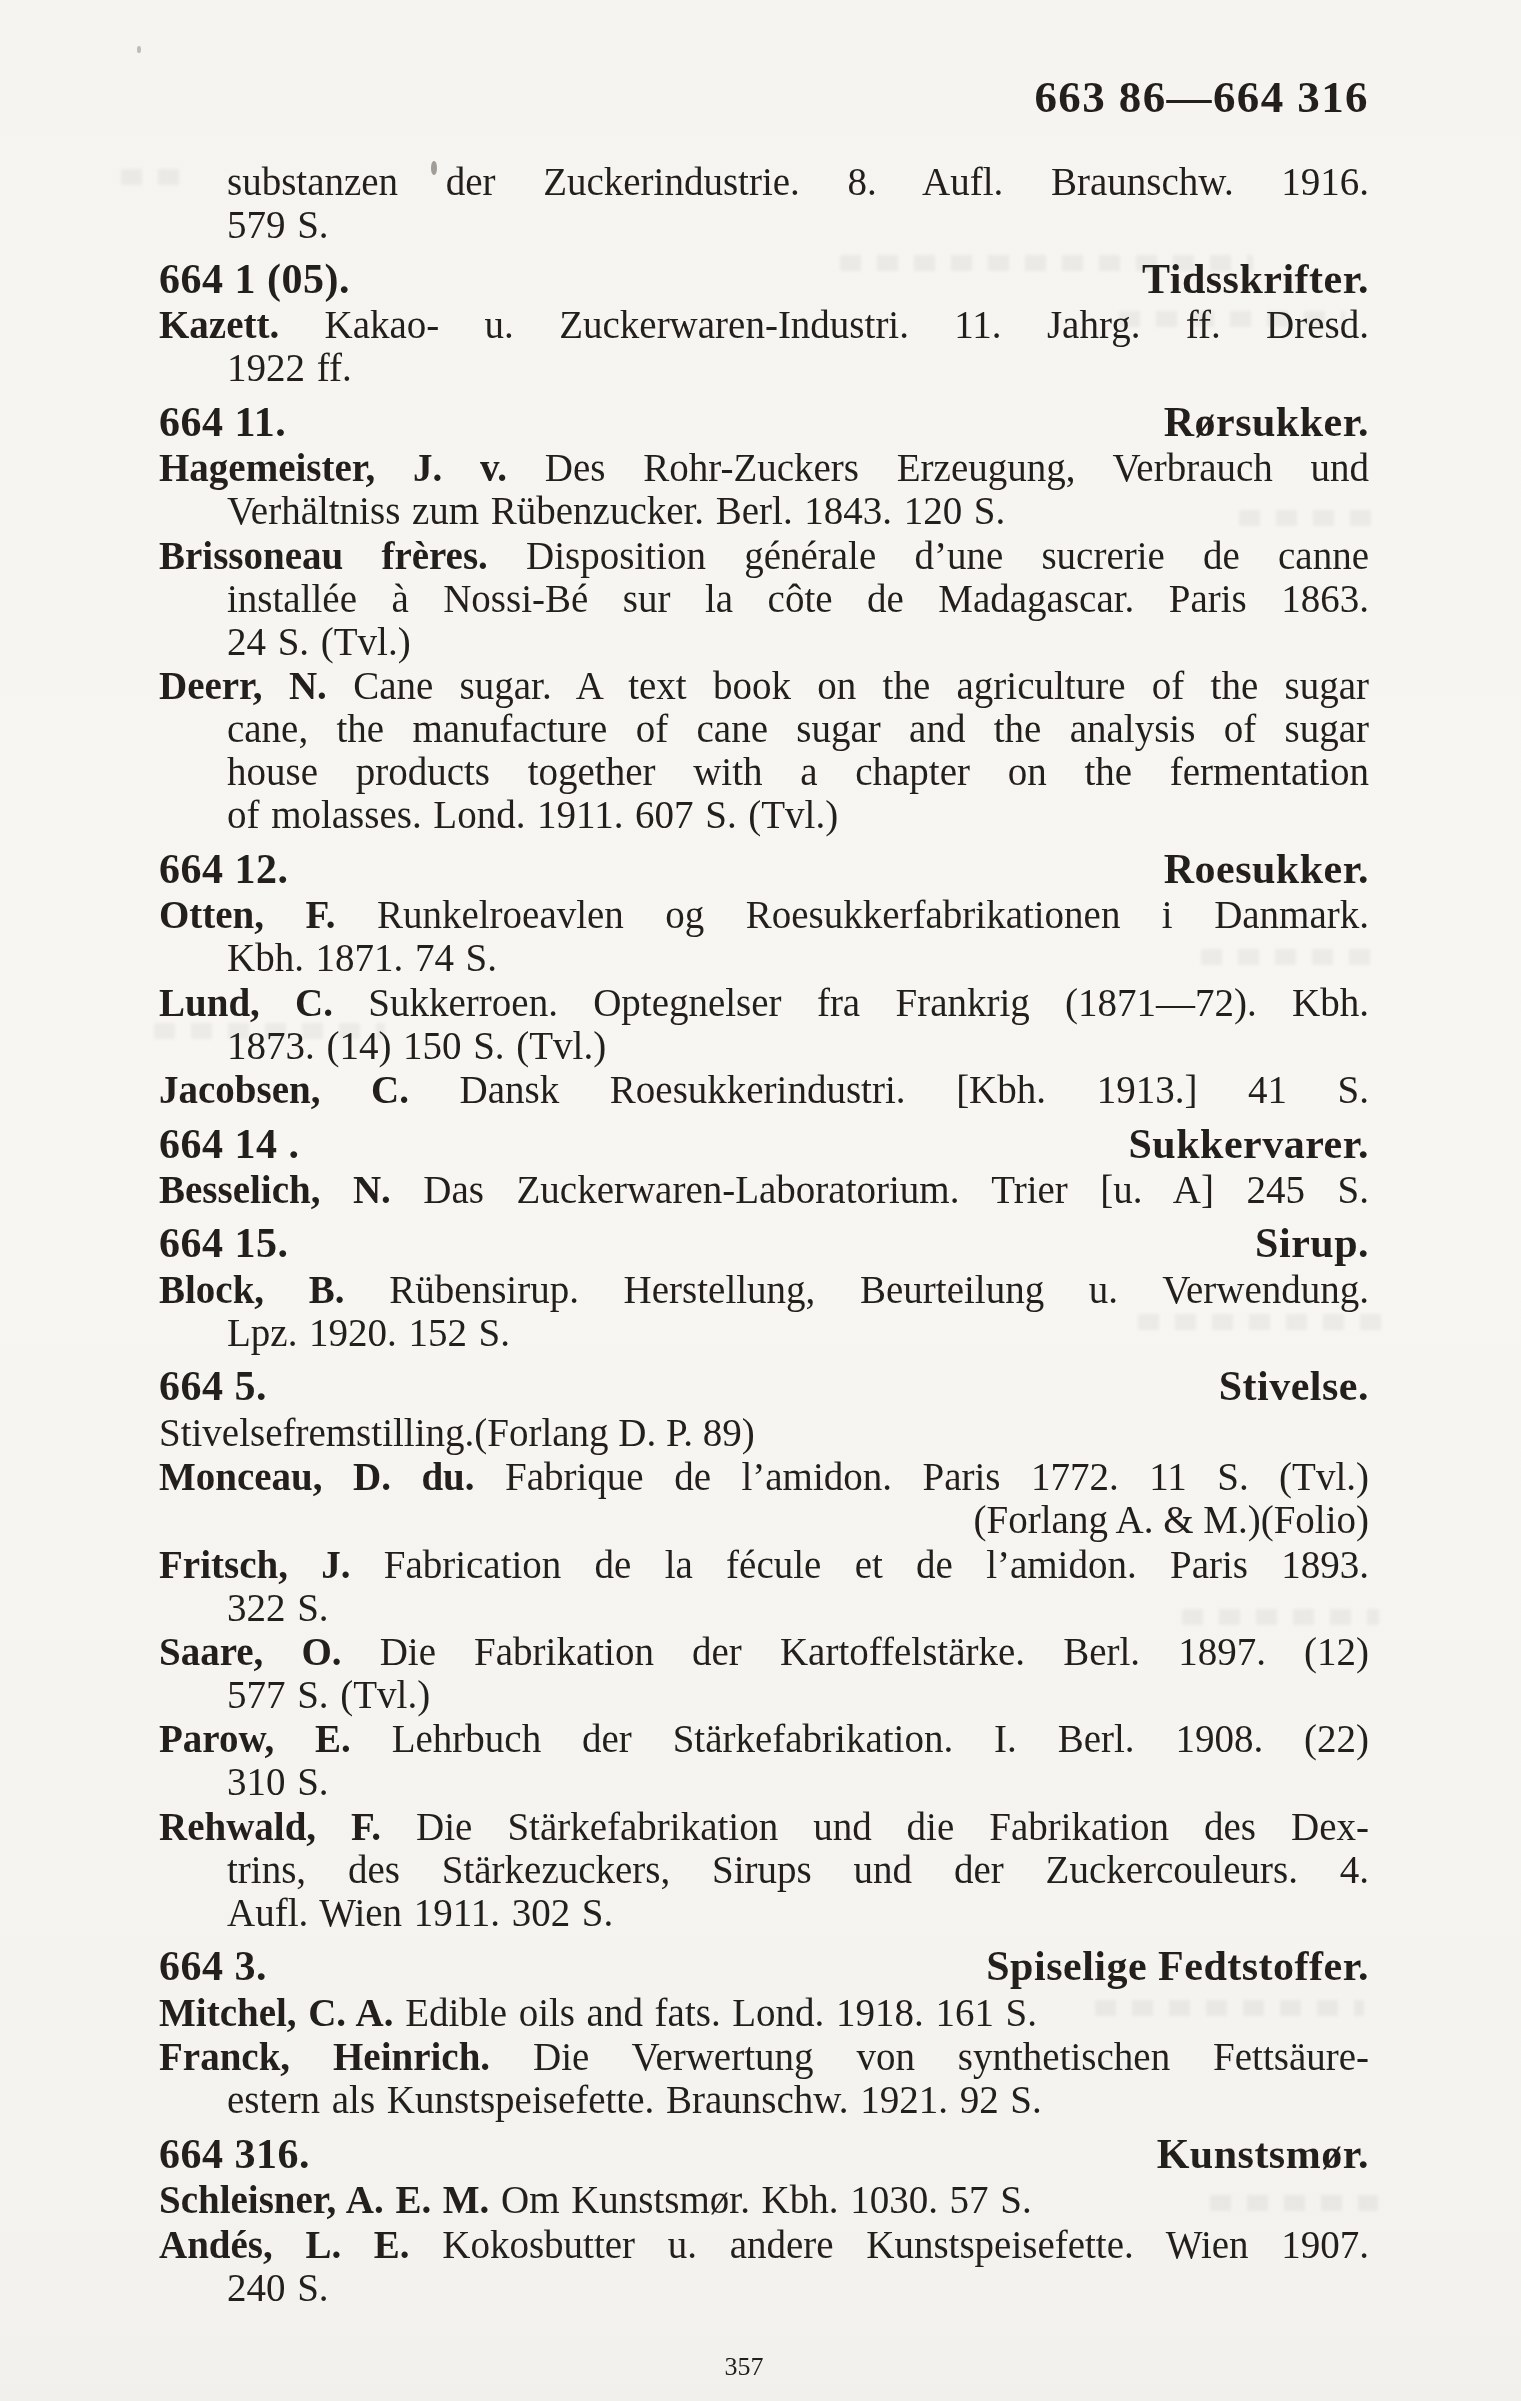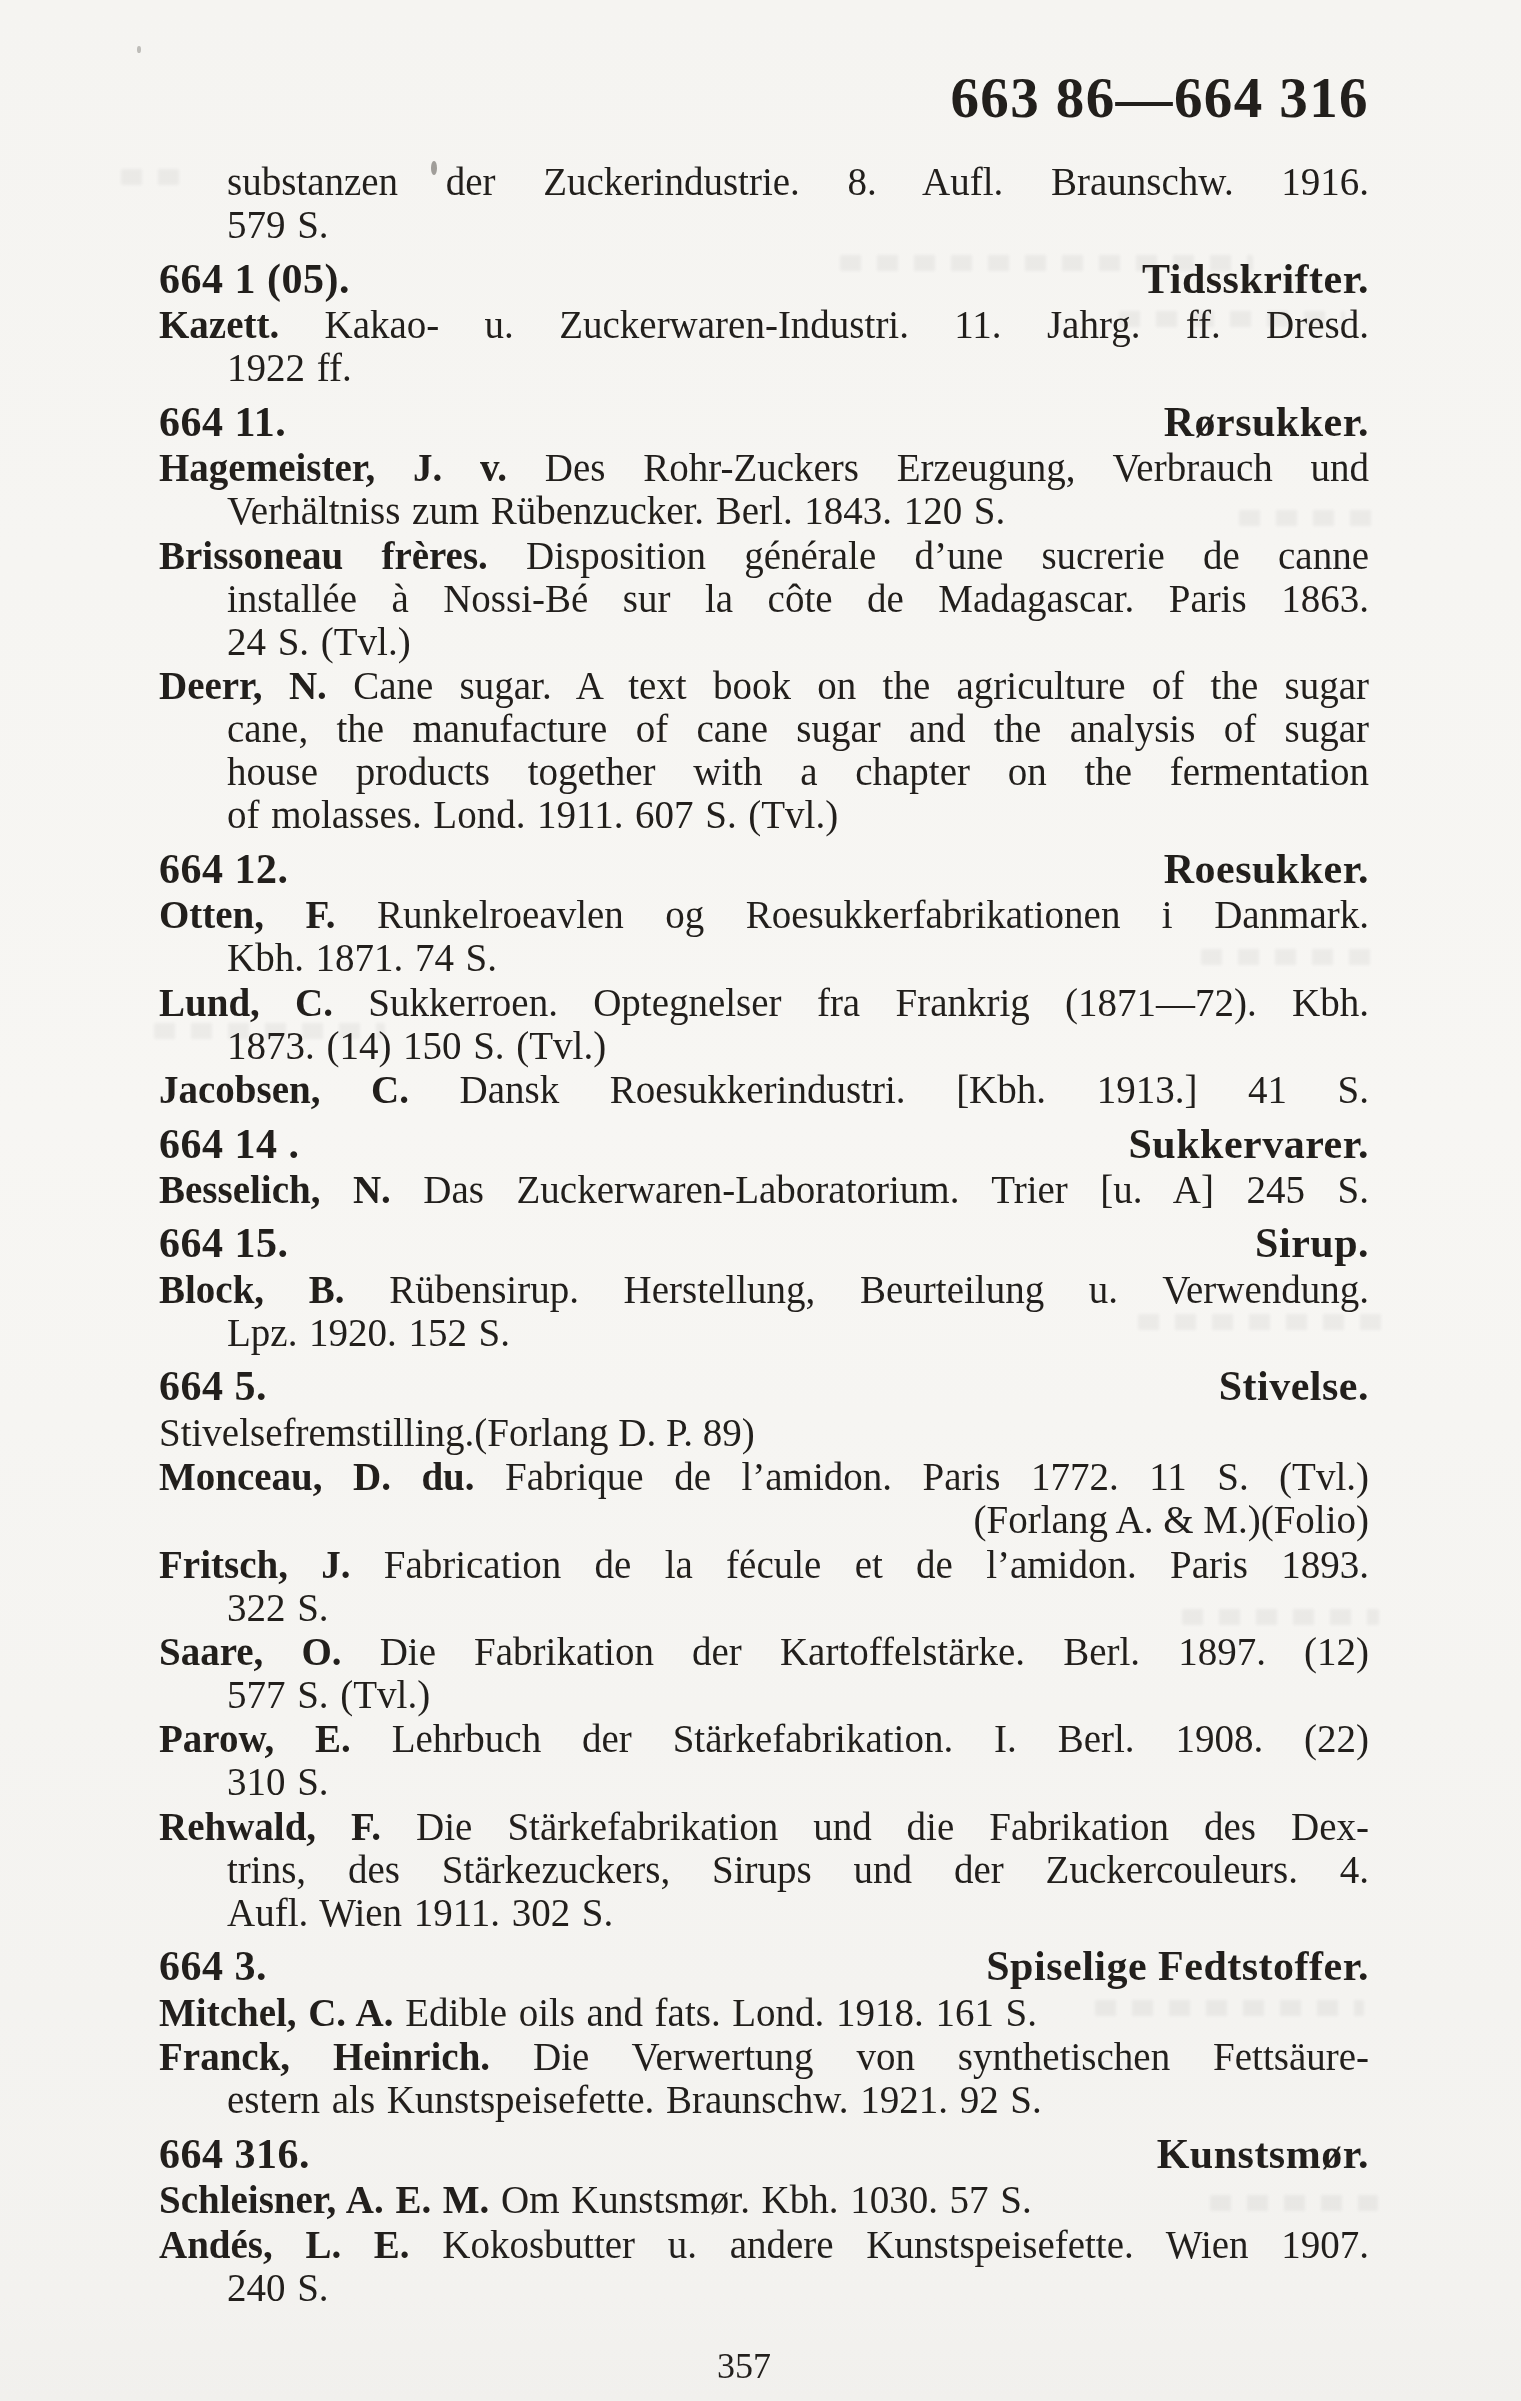--- a/index.html
+++ b/index.html
@@ -11,21 +11,21 @@
     font-family: "Liberation Serif", "DejaVu Serif", serif;
     color: #221f1c;
     overflow: hidden;
   }
 
   .hdr {
     position: absolute;
     top: 71px; left: 119px; right: 152px;
     text-align: right;
     font-weight: 700;
-    font-size: 57px;
+    font-size: 45px;
     line-height: 53px;
     letter-spacing: 1.4px;
   }
 
   .text-block {
     position: absolute;
     top: 159px; left: 119px; right: 152px; margin-left: 40px;
   }
 
   .l { font-size: 39px; line-height: 43px; word-spacing: 1.9px; }
@@ -58,21 +58,21 @@
     display: flex;
     justify-content: flex-end;
     font-size: 39px;
     line-height: 43px;
   }
 
   .footer {
     position: absolute;
     top: 2345px; left: 119px; right: 152px;
     text-align: center;
-    font-size: 36px;
+    font-size: 26px;
     line-height: 43px;
   }
 
   
   .ghost {
     position: absolute;
     height: 16.3px;
     opacity: 0.06;
     filter: blur(1.4px);
     background: repeating-linear-gradient(90deg, #4c4c4c 0 21px, transparent 21px 37px);

